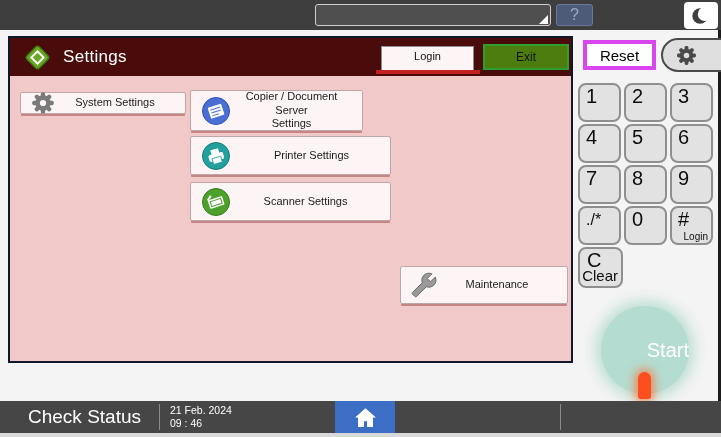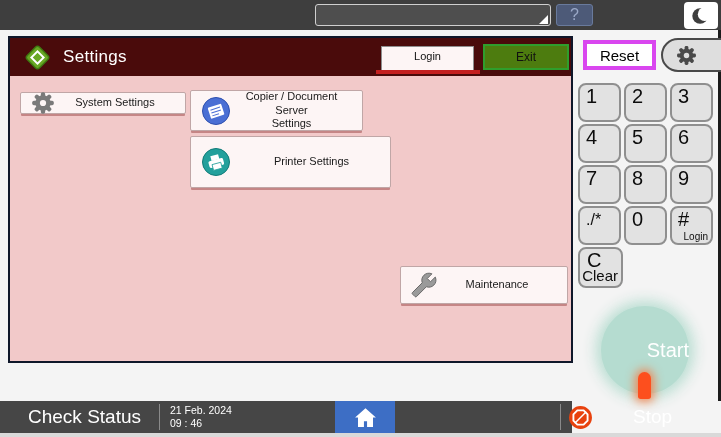--- a/index.html
+++ b/index.html
@@ -52,21 +52,21 @@
   }
   
   .menu-btn {
     position:absolute; background:#fdf5f5; border:1px solid #c0a6a6; border-radius:2px;
     box-shadow:0 3px 0 -1px rgba(130,35,35,0.40);
     display:flex; align-items:center; cursor:pointer; color:#1a1a1a;
   }
   .menu-btn .mlabel { flex:1; text-align:center; font-size:11px; line-height:1.25; padding-right:10px; }
   .btn-system   { left:10px;  top:54px;  width:166px; height:22px; }
   .btn-copier   { left:180px; top:52px;  width:173px; height:41px; }
-  .btn-printer  { left:180px; top:98px;  width:201px; height:52px;gap:12px; }
+  .btn-printer  { left:180px; top:98px;  width:201px; height:39px;gap:12px; }
   .btn-scanner  { left:180px; top:144px; width:201px; height:39px; }
   .btn-maint    { left:390px; top:228px; width:168px; height:38px; }
   .micon { margin-left:10px; display:flex; align-items:center; }
   
   .right-edge { position:absolute; left:718px; top:30px; width:3px; height:371px; background:#1b1b1b; }
   .reset-btn {
     position:absolute; left:583px; top:40px; width:73px; height:30px;
     background:#ffffff; border:4px solid #d946ef; border-radius:0;
     font-size:15px; color:#000; text-align:center; line-height:24px; cursor:pointer;
   }
@@ -98,21 +98,21 @@
     display:flex; align-items:center; justify-content:flex-end; cursor:pointer;
   }
   .start-label { color:#ffffff; font-size:20px; }
   .start-indicator {
     position:absolute; left:638px; top:372px; width:13px; height:27px;
     background:#fd4f1e; border-radius:7px 7px 3px 3px;
     box-shadow:0 0 10px 3px rgba(255,110,50,0.75);
   }
   
   .bottombar {
-    position:absolute; left:0; top:401px; width:572px; height:32px; background:#464646;
+    position:absolute; left:0; top:401px; width:721px; height:32px; background:#464646;
     display:flex; align-items:center; color:#fff;
   }
   .check-status { font-size:19px; margin-left:28px; cursor:pointer; }
   .vsep { width:1px; height:26px; background:#8a8a8a; }
   .vsep.s1 { margin-left:18px; }
   .datetime { margin-left:10px; font-size:10.5px; line-height:1.25; }
   .home-btn {
     position:absolute; left:335px; top:0; width:60px; height:32px; background:#3d6ec5;
     display:flex; align-items:center; justify-content:center; cursor:pointer;
   }
@@ -194,20 +194,33 @@
           <g transform="rotate(-15 15 15)">
             <rect x="11" y="8" width="8" height="5" fill="#ffffff"></rect>
             <rect x="7.5" y="12.5" width="15" height="7" rx="1.5" fill="#ffffff"></rect>
             <rect x="10.5" y="16.5" width="9" height="6" fill="#ffffff" stroke="#23a09c" stroke-width="0.8"></rect>
           </g>
         </svg>
       </span>
       <span class="mlabel">Printer Settings</span>
     </div>
 
+    <div class="menu-btn btn-scanner">
+      <span class="micon">
+        <svg width="30" height="30" viewBox="0 0 30 30">
+          <circle cx="15" cy="15" r="13.5" fill="#4da02c" stroke="#347c18" stroke-width="1"></circle>
+          <g transform="rotate(-18 15 15)">
+            <rect x="7.5" y="11" width="15" height="9" rx="1" fill="#ffffff"></rect>
+            <rect x="9.5" y="13" width="11" height="5" fill="none" stroke="#4da02c" stroke-width="1"></rect>
+            <line x1="7.5" y1="11" x2="12" y2="7.5" stroke="#ffffff" stroke-width="2"></line>
+          </g>
+        </svg>
+      </span>
+      <span class="mlabel">Scanner Settings</span>
+    </div>
 
     <div class="menu-btn btn-maint">
       <span class="micon">
         <svg width="26" height="26" viewBox="0 0 24 24">
           <g transform="scale(-1,1) translate(-24,0)">
             <path fill="#9a9a9a" stroke="#666666" stroke-width="0.9" d="M22.7 19l-9.1-9.1c.9-2.3.4-5-1.5-6.9-2-2-5-2.4-7.4-1.3L9 6 6 9 1.6 4.7C.4 7.1.9 10.1 2.9 12.1c1.9 1.9 4.6 2.4 6.9 1.5l9.1 9.1c.4.4 1 .4 1.4 0l2.3-2.3c.5-.4.5-1.1.1-1.4z"></path>
           </g>
         </svg>
       </span>
       <span class="mlabel">Maintenance</span>
@@ -289,24 +302,16 @@
     <div class="datetime">
       <div>21 Feb. 2024</div>
       <div>09 : 46</div>
     </div>
     <div class="home-btn">
       <svg width="25" height="25" viewBox="0 0 24 24">
         <path fill="#ffffff" d="M12 3L2 12h2.8v9h5.7v-5.5h3V21h5.7v-9H22L12 3z"></path>
       </svg>
     </div>
     <div class="vsep s2"></div>
-    <div class="stop-group">
-      <svg width="25" height="25" viewBox="0 0 24 24">
-        <circle cx="12" cy="12" r="11" fill="#e8420e"></circle>
-        <polygon points="9,5.2 15,5.2 18.8,9 18.8,15 15,18.8 9,18.8 5.2,15 5.2,9" fill="none" stroke="#ffffff" stroke-width="1.8"></polygon>
-        <line x1="6.5" y1="17.5" x2="17.5" y2="6.5" stroke="#ffffff" stroke-width="1.4"></line>
-      </svg>
-      <span class="stop-label">Stop</span>
-    </div>
   </div>
   <div class="bottom-strip"></div>
 
 </div>
 
 </body></html>

